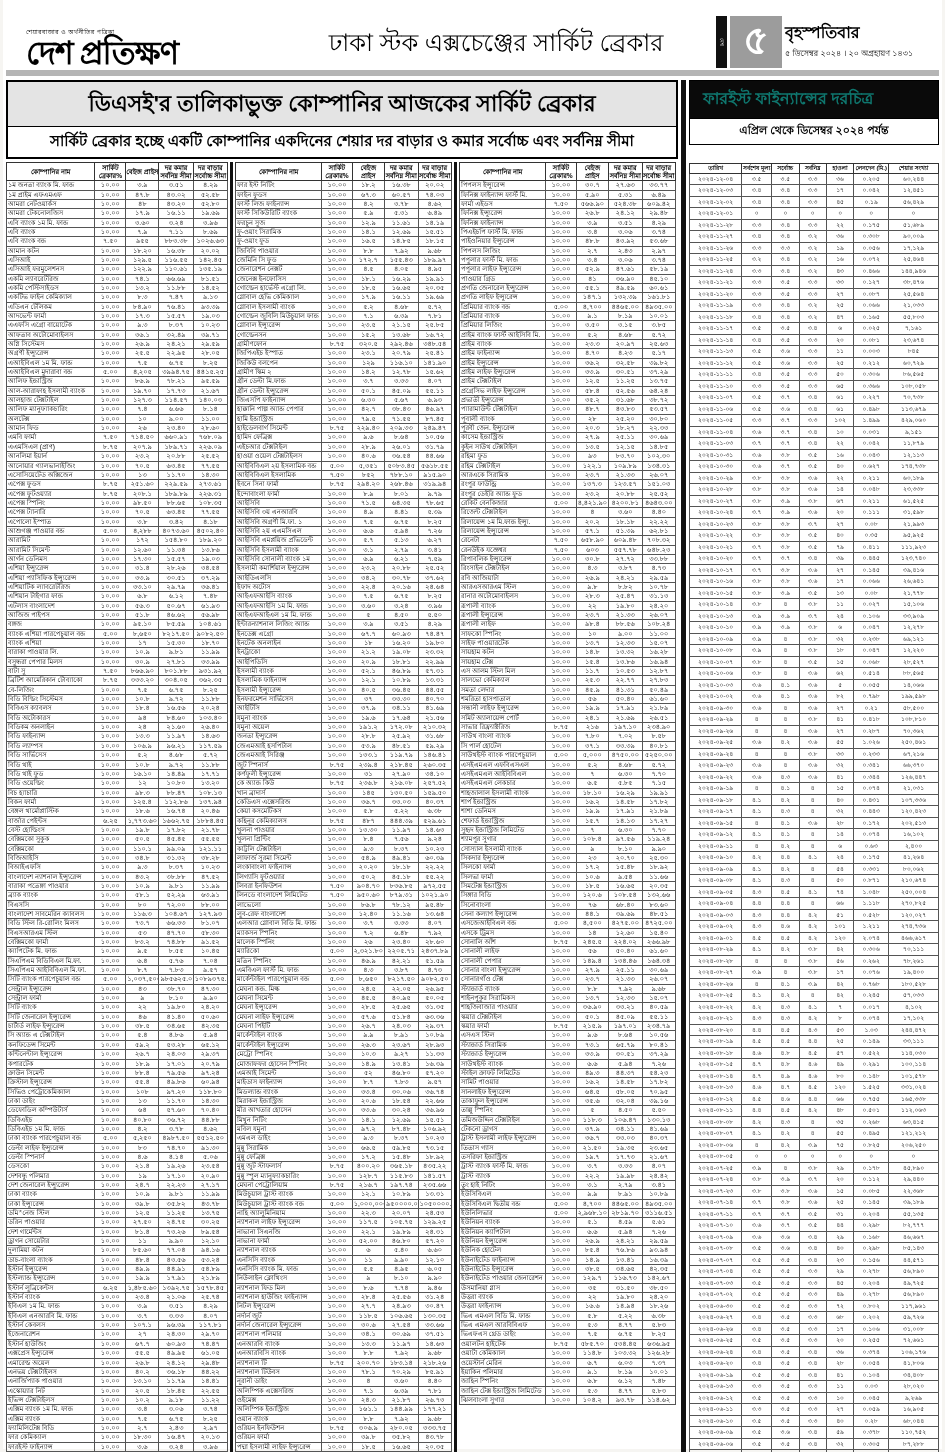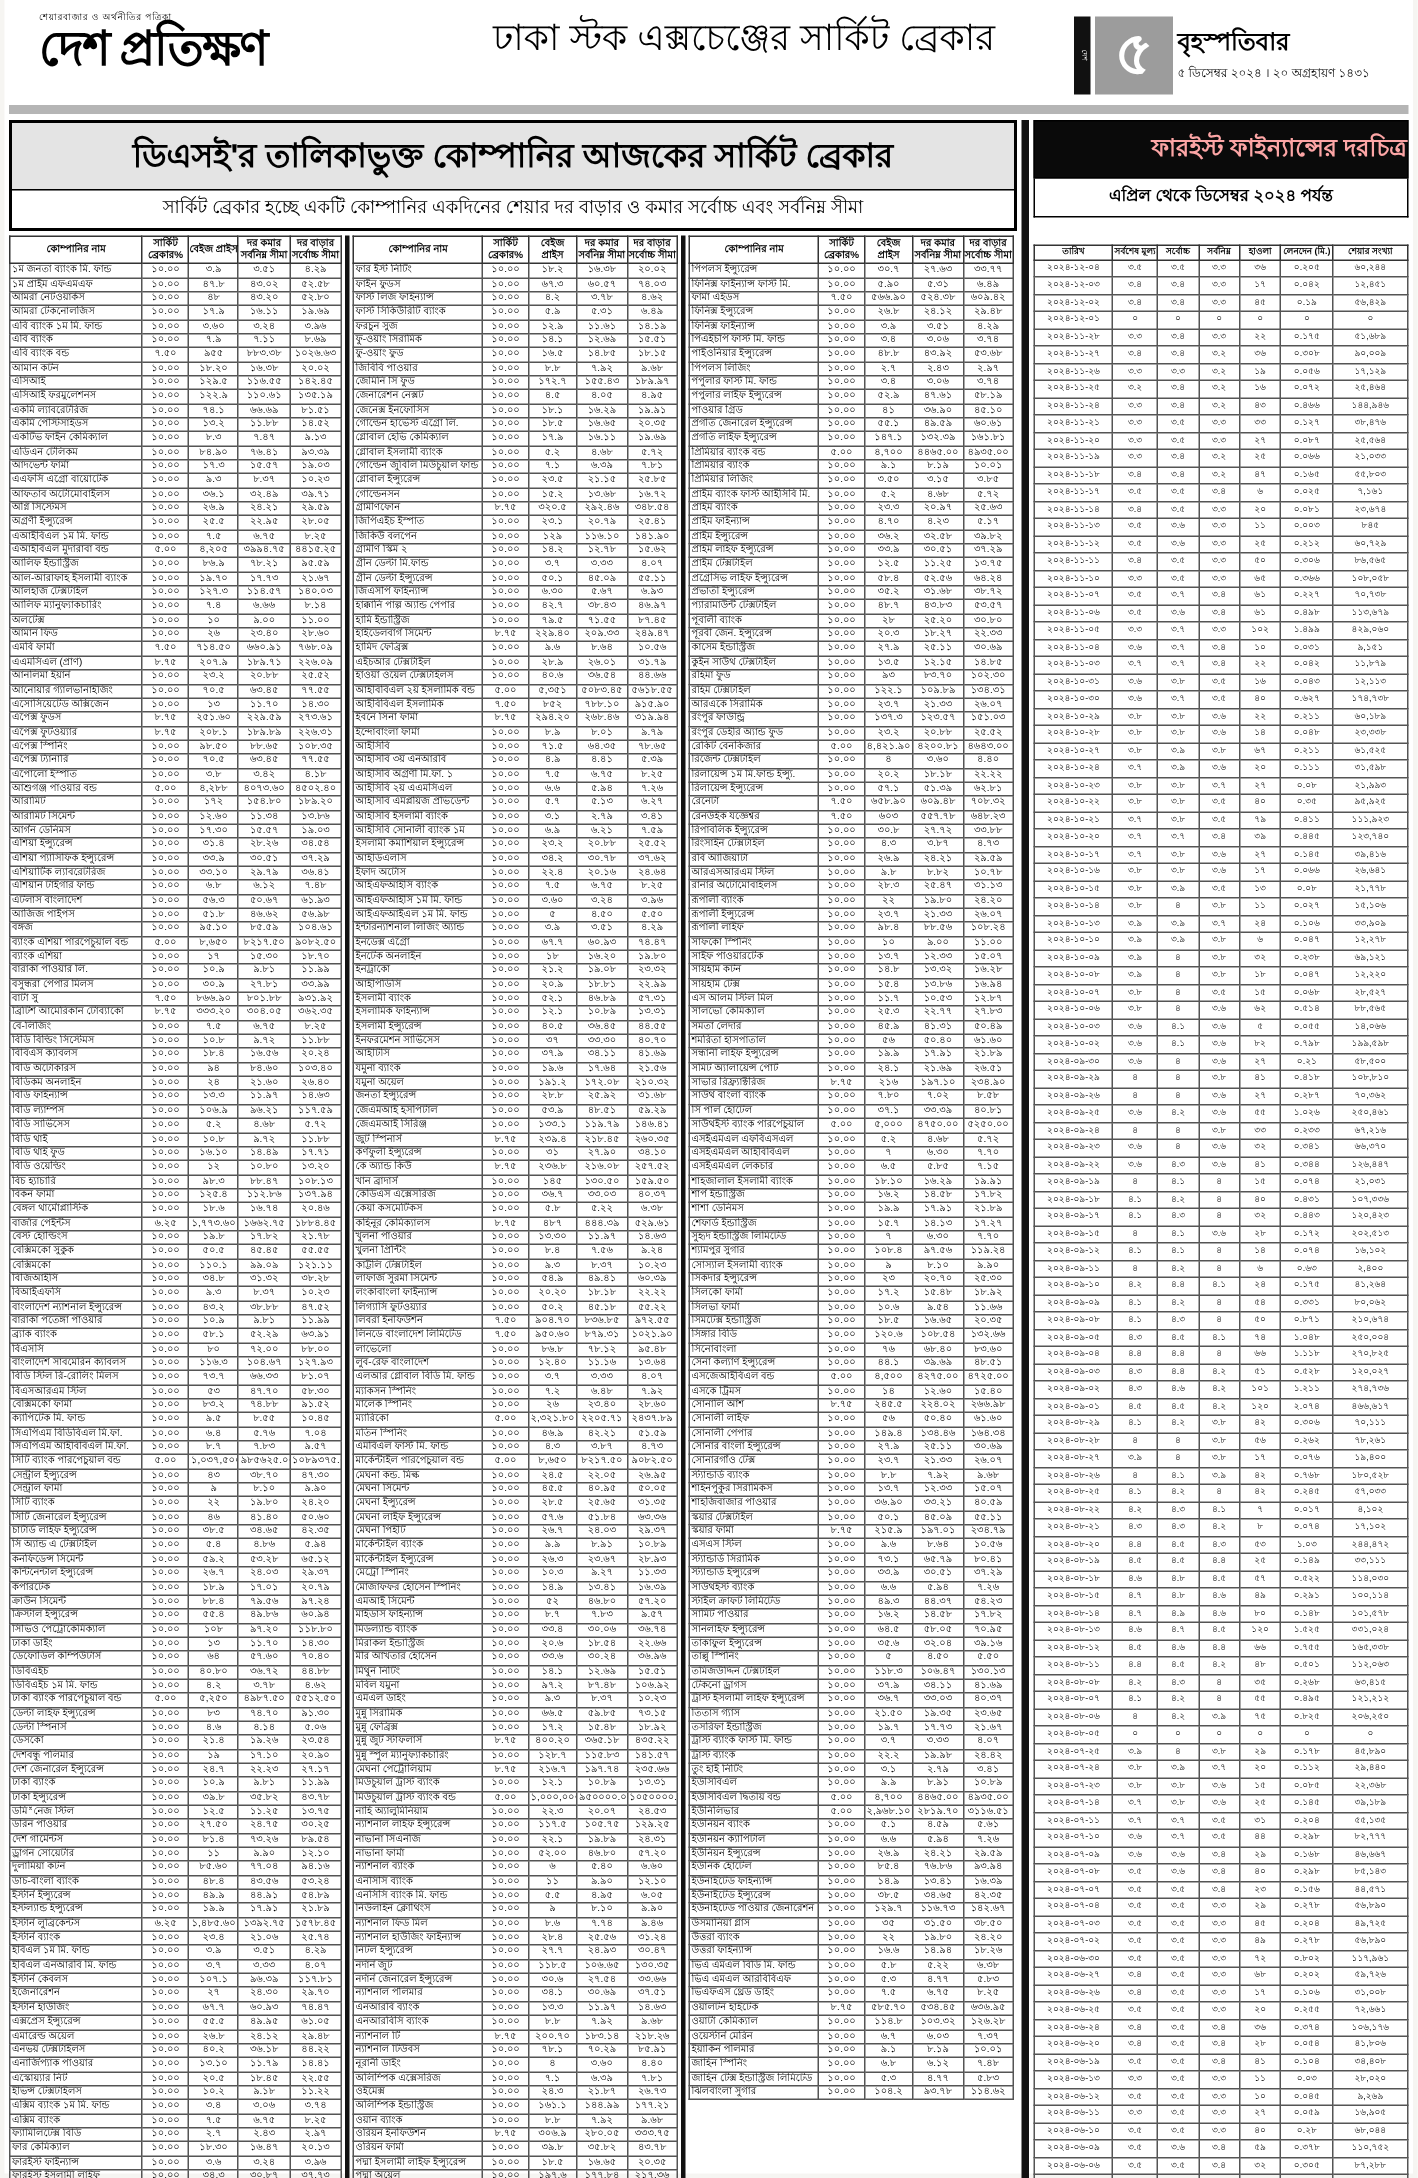--- a/index.html
+++ b/index.html
@@ -1,49 +1,49 @@
 <!DOCTYPE html>
 <html><head>
 <meta charset="utf-8">
 <style>
   html,body{margin:0;padding:0;background:#f6f5f2;}
   body{width:945px;height:1452px;overflow:hidden;font-family:"Liberation Sans","DejaVu Sans",sans-serif;color:#000;}
   .page{width:939px;height:1449px;background:#fff;margin:0 auto;position:relative;padding:0 3px;box-sizing:border-box;}
   
-  .hdr{display:flex;height:68px;padding-top:6px;box-sizing:border-box;}
+  .hdr{display:flex;align-items:flex-end;height:68px;padding-top:6px;box-sizing:border-box;}
   .masthead{width:250px;padding-left:20px;}
   .tagline{font-size:6px;letter-spacing:.5px;}
   .paper-name{font-size:32px;font-weight:bold;letter-spacing:-1px;line-height:30px;font-family:"Liberation Serif","DejaVu Serif",serif;}
   .hdr-title{flex:1;text-align:center;font-size:24px;font-weight:normal;padding-bottom:4px;}
   .hdr-right{display:flex;align-items:center;gap:3px;padding-right:4px;}
   .page-strip{width:11px;height:52px;background:#111;color:#fff;font-size:5px;writing-mode:vertical-rl;text-align:center;line-height:11px;}
   .page-num-box{width:52px;height:52px;background:#9c9c9c;color:#fff;font-size:40px;font-weight:bold;display:flex;align-items:center;justify-content:center;font-family:"Liberation Serif","DejaVu Serif",serif;}
   .date-block{width:150px;padding-bottom:4px;}
   .weekday{font-size:16px;font-weight:bold;}
   .date-line{font-size:8px;}
   .gray-band{height:6px;background:#b5b5b5;margin:2px 0 4px 0;}
   
   .content{display:flex;align-items:flex-start;}
   .main{width:672px;}
   .title-box{border:2px solid #000;margin-bottom:3px;}
   .page-title{margin:0;font-size:22px;font-weight:bold;text-align:center;background:#e4e4e4;padding:4px 2px 3px 2px;border-bottom:1px solid #000;}
-  .page-subtitle{margin:0;font-size:12px;font-weight:normal;text-align:center;padding:2px 0 3px 0;}
+  .page-subtitle{margin:0;font-size:15px;font-weight:bold;text-align:center;padding:2px 0 3px 0;}
   .cols{display:flex;}
   .tcol{width:222px;box-sizing:border-box;}
   .tcol + .tcol{border-left:3px solid #111;padding-left:2px;margin-left:2px;}
   table{border-collapse:collapse;width:100%;table-layout:fixed;}
   .ctable th{border:1px solid #333;font-size:6.6px;line-height:7.6px;font-weight:bold;text-align:center;padding:1px 0;background:#fff;}
   .ctable td{border:0.5px solid #555;font-size:6.6px;line-height:8.35px;padding:0 1px;white-space:nowrap;overflow:hidden;}
   .ctable td.c0{text-align:left;}
   .ctable td.c1,.ctable td.c2,.ctable td.c3,.ctable td.c4{text-align:center;}
   .ctable .w0{width:40%;}.ctable .w1{width:14%;}.ctable .w2{width:15%;}.ctable .w3{width:15.5%;}.ctable .w4{width:15.5%;}
   
   .divider{width:5px;align-self:stretch;background:#111;margin:0 3px;}
   .panel{width:250px;}
-  .panel-title{background:#0a0a0a;color:#fca5a5;font-size:16px;font-weight:bold;text-align:right;padding:5px 0;border:1px solid #000;}
+  .panel-title{background:#0a0a0a;color:#0f766e;font-size:16px;font-weight:bold;text-align:left;padding:5px 13px;border:1px solid #000;}
   .panel-subtitle{border:1px solid #000;border-top:none;font-size:11px;font-weight:bold;text-align:center;padding:3px 0;margin-bottom:18px;}
   .ptable th{border:1px solid #333;font-size:5.9px;line-height:6.8px;font-weight:bold;text-align:center;padding:1px 0;}
   .ptable td{border:0.5px solid #555;font-size:6px;line-height:8.5px;text-align:center;white-space:nowrap;overflow:hidden;}
   .ptable .p0{width:21%;}.ptable .p1{width:12%;}.ptable .p2{width:11%;}.ptable .p3{width:11%;}.ptable .p4{width:11%;}.ptable .p5{width:14%;}.ptable .p6{width:20%;}
 </style>
 </head>
 <body>
 
 <div class="page">
   <div class="hdr">

